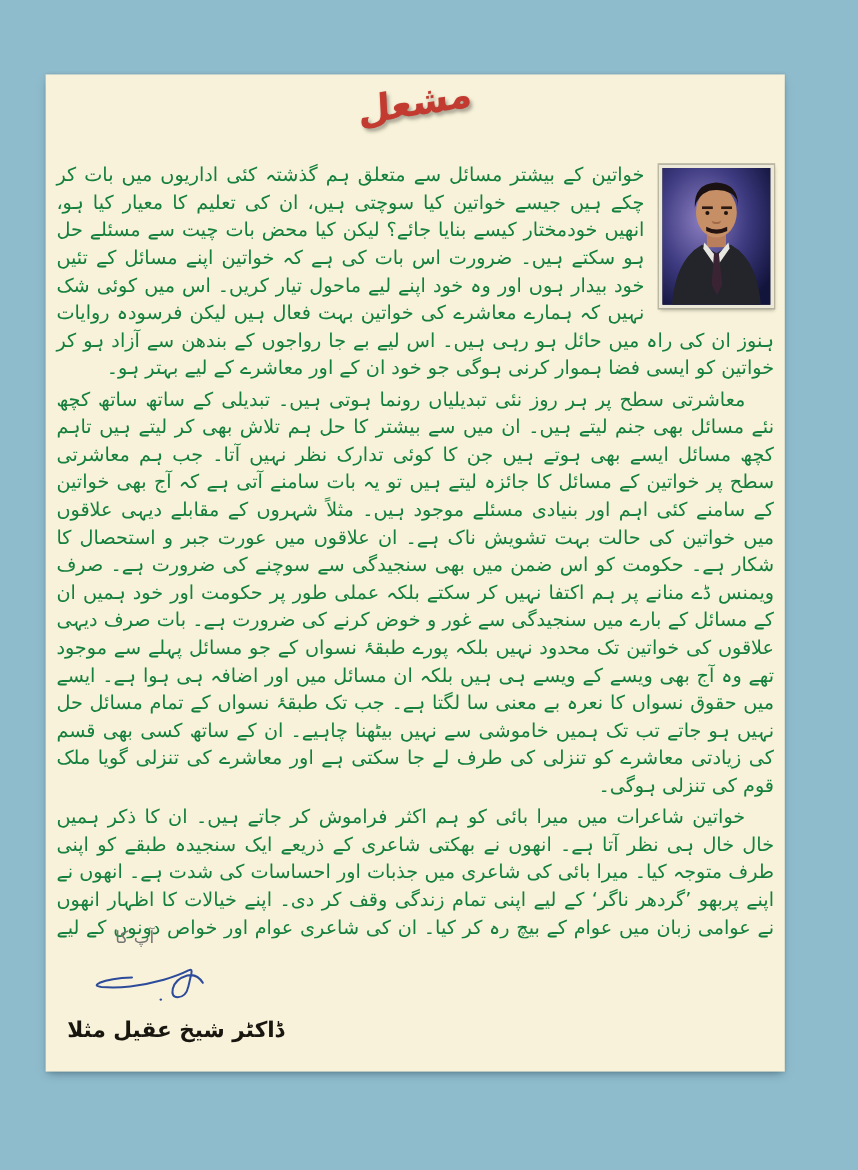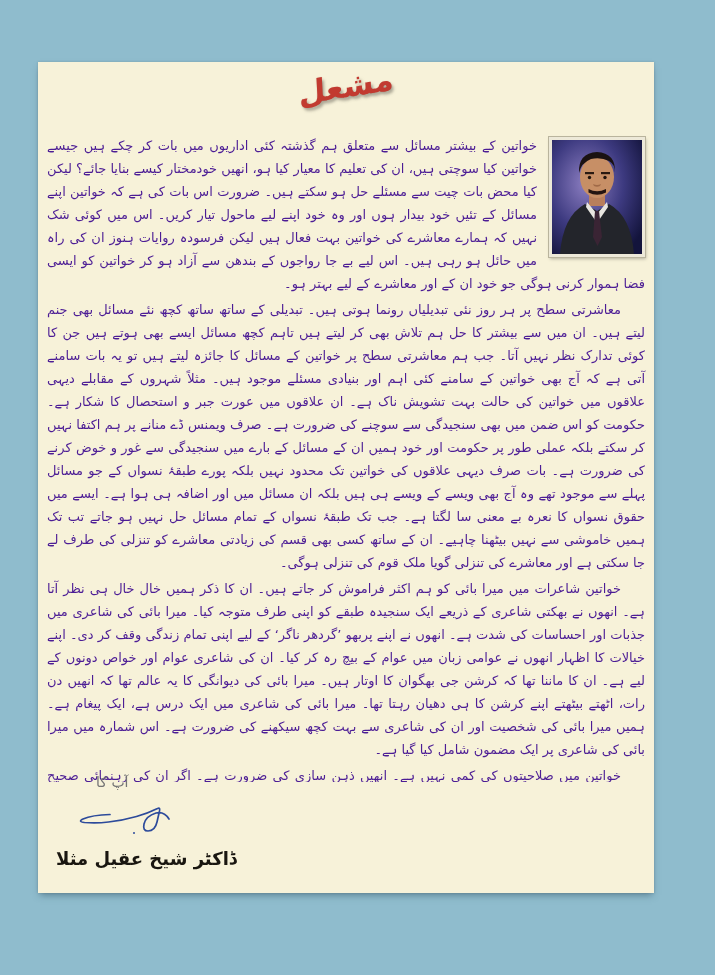--- a/index.html
+++ b/index.html
@@ -24,22 +24,22 @@
     transform:rotate(-9deg) skewX(-6deg);
     font-size:31px;font-weight:bold;color:#c23a30;
     text-shadow:2px 3px 3px rgba(110,105,95,.55), 0 0 1px rgba(160,60,50,.4);
     direction:rtl;
   }
   .article{
     direction:rtl;
     padding:0 9px 0 9px;
     height:648px;
     overflow:hidden;
-    color:#4c1d95;
-    font-size:13px;
+    color:#15803d;
+    font-size:16px;
     line-height:23px;
     text-align:justify;
   }
   .article p{
     margin:0 0 3px 0;
     text-indent:24px;
   }
   .article p.first{ text-indent:0; }
   .photo{
     float:right;

